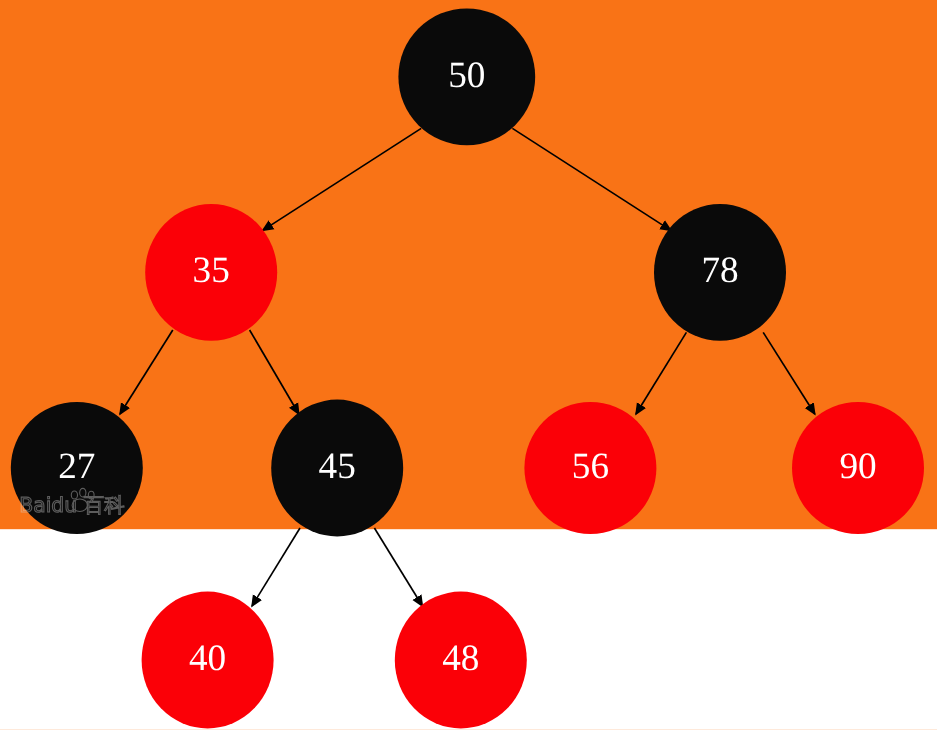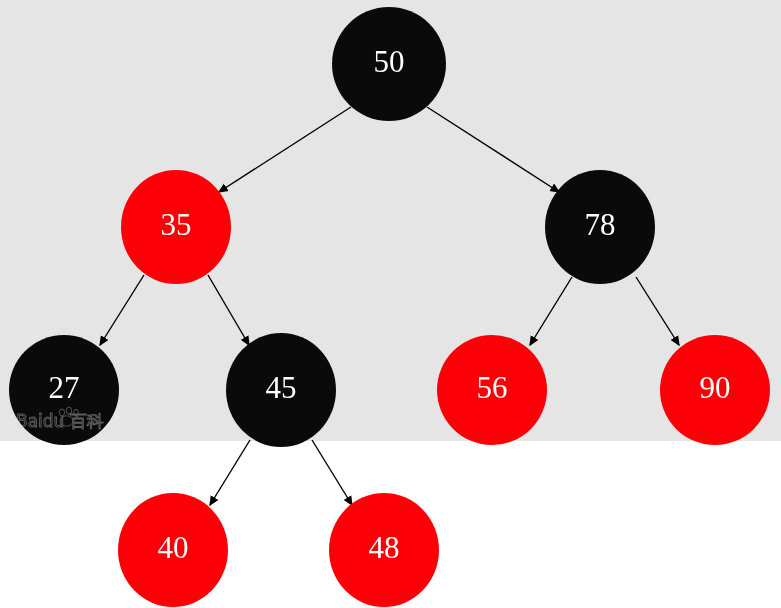--- a/index.html
+++ b/index.html
@@ -10,21 +10,21 @@
   body {
     width: 781px;
     height: 608px;
     overflow: hidden;
     font-family: "Liberation Serif", "DejaVu Serif", serif;
   }
   #diagram-root {
     position: relative;
     width: 781px;
     height: 441px;
-    background: #e5e5e5;
+    background: #f97316;
   }
   svg#tree-svg {
     position: absolute;
     top: 0;
     left: 0;
     width: 781px;
     height: 608px;
     display: block;
   }
   .node-label {

